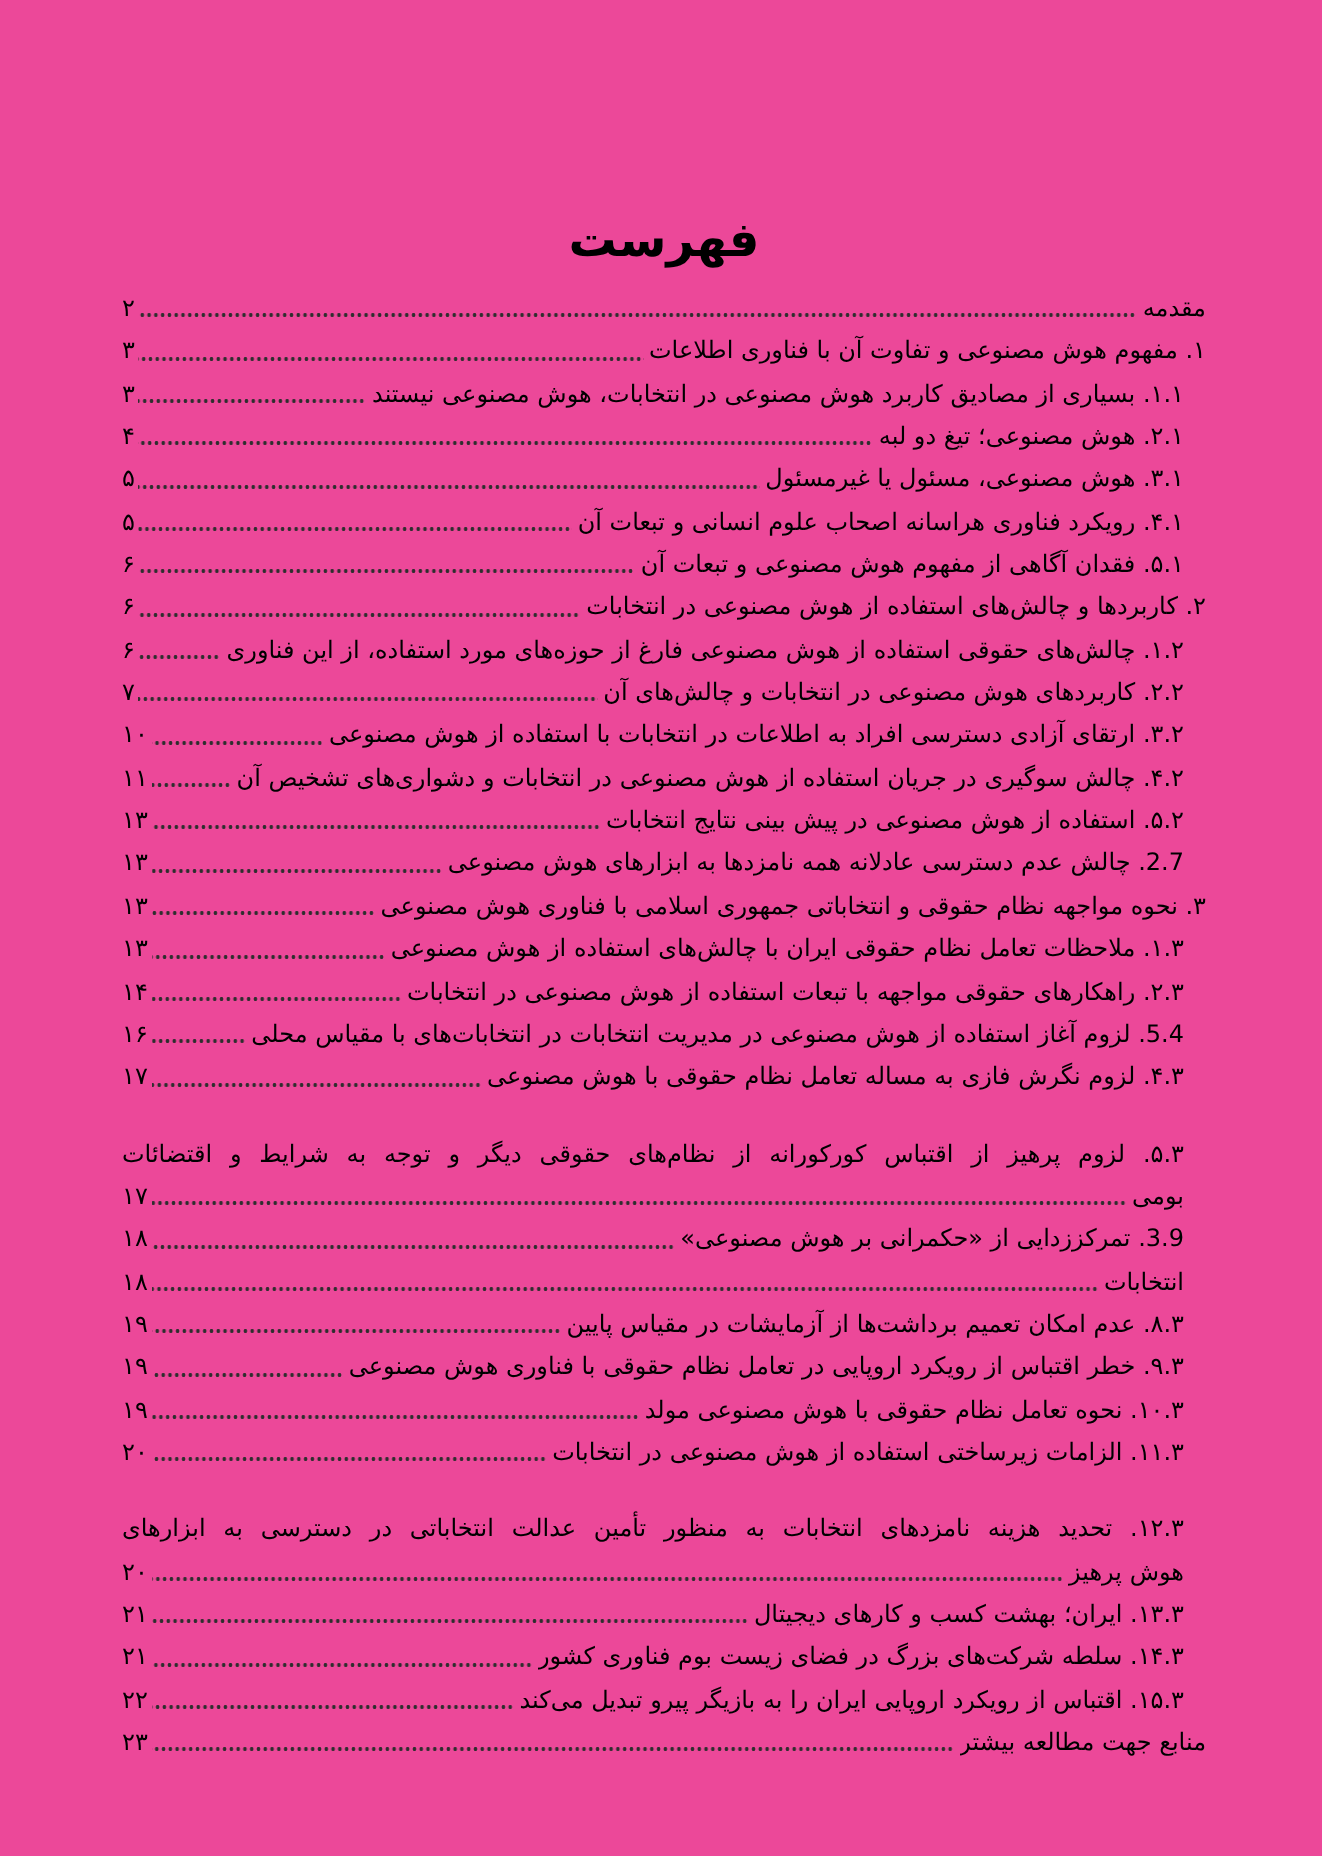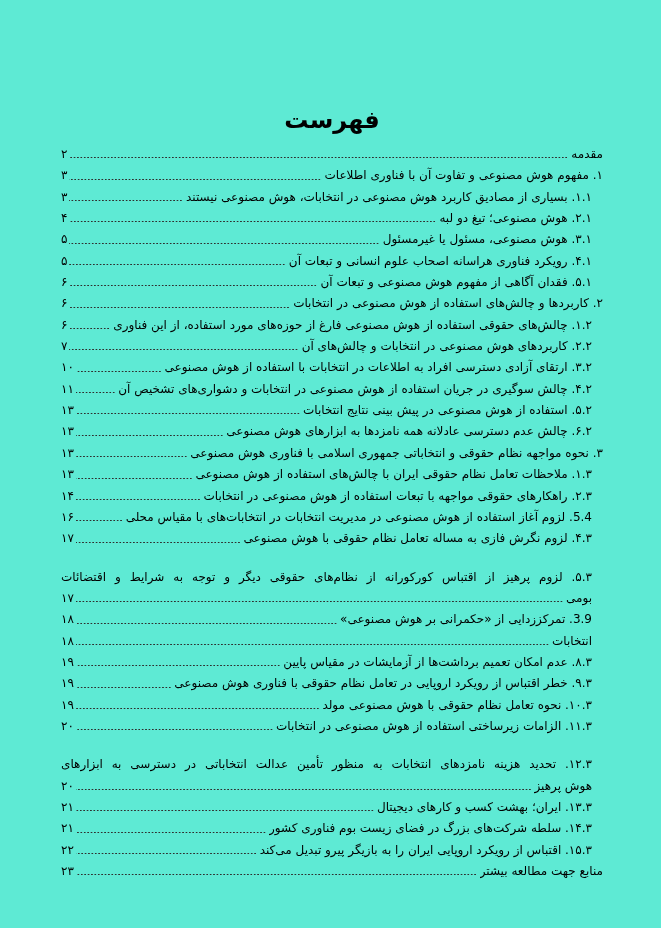--- a/index.html
+++ b/index.html
@@ -1,20 +1,20 @@
 <!DOCTYPE html>
 <html lang="fa" dir="rtl"><head>
 <meta charset="utf-8">
 <style>
   html, body { margin: 0; padding: 0; background: #ffffff; }
   .page {
     position: relative;
     width: 661px;
     height: 928px;
-    background: #5eead4;
+    background: #ec4899;
     box-sizing: border-box;
     padding: 106px 58px 0 61px;
     font-family: "DejaVu Sans", sans-serif;
     color: #000000;
     direction: rtl;
     overflow: hidden;
   }
   .doc-title {
     margin: 0 0 9px 0;
     text-align: center;
@@ -130,21 +130,21 @@
         <span class="entry-text">۴.۲. چالش سوگیری در جریان استفاده از هوش مصنوعی در انتخابات و دشواری‌های تشخیص آن</span>
         <span class="leader"></span>
         <span class="pagenum">۱۱</span>
       </div>
       <div class="toc-row lvl1">
         <span class="entry-text">۵.۲. استفاده از هوش مصنوعی در پیش بینی نتایج انتخابات</span>
         <span class="leader"></span>
         <span class="pagenum">۱۳</span>
       </div>
       <div class="toc-row lvl1">
-        <span class="entry-text">۶.۲. چالش عدم دسترسی عادلانه همه نامزدها به ابزارهای هوش مصنوعی</span>
+        <span class="entry-text">2.7. چالش عدم دسترسی عادلانه همه نامزدها به ابزارهای هوش مصنوعی</span>
         <span class="leader"></span>
         <span class="pagenum">۱۳</span>
       </div>
       <div class="toc-row">
         <span class="entry-text">۳. نحوه مواجهه نظام حقوقی و انتخاباتی جمهوری اسلامی با فناوری هوش مصنوعی</span>
         <span class="leader"></span>
         <span class="pagenum">۱۳</span>
       </div>
       <div class="toc-row lvl1">
         <span class="entry-text">۱.۳. ملاحظات تعامل نظام حقوقی ایران با چالش‌های استفاده از هوش مصنوعی</span>

